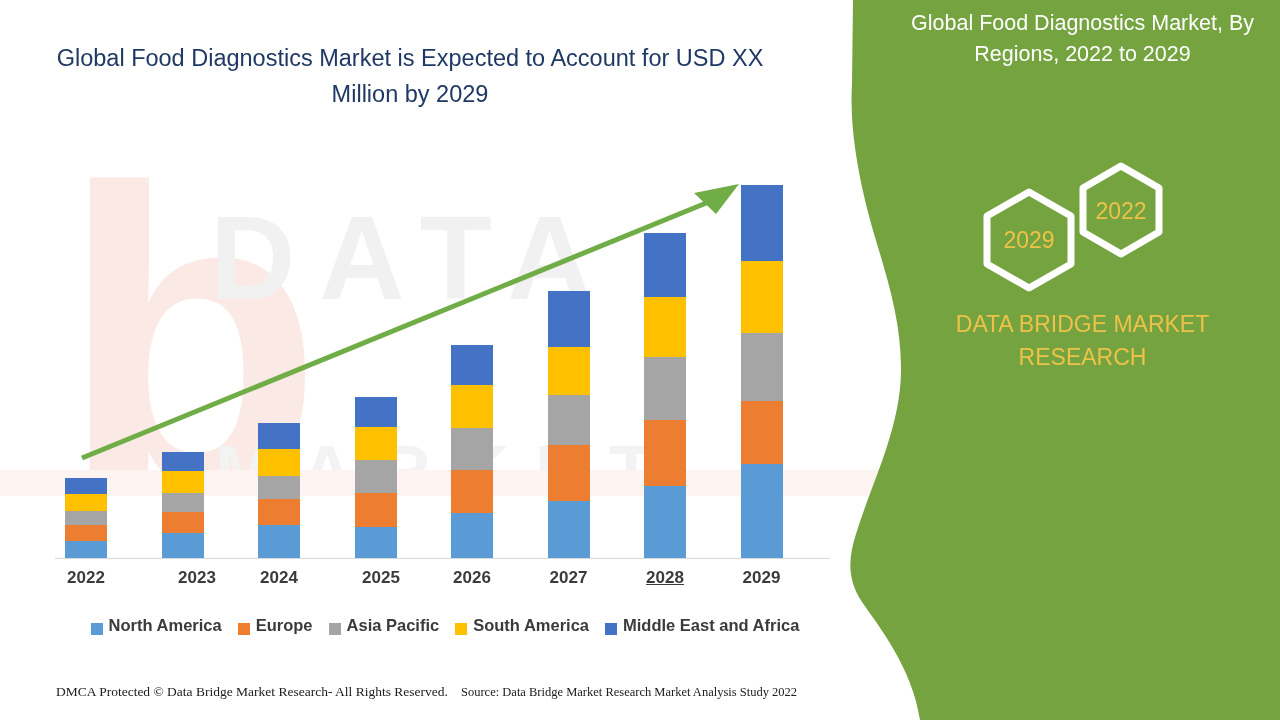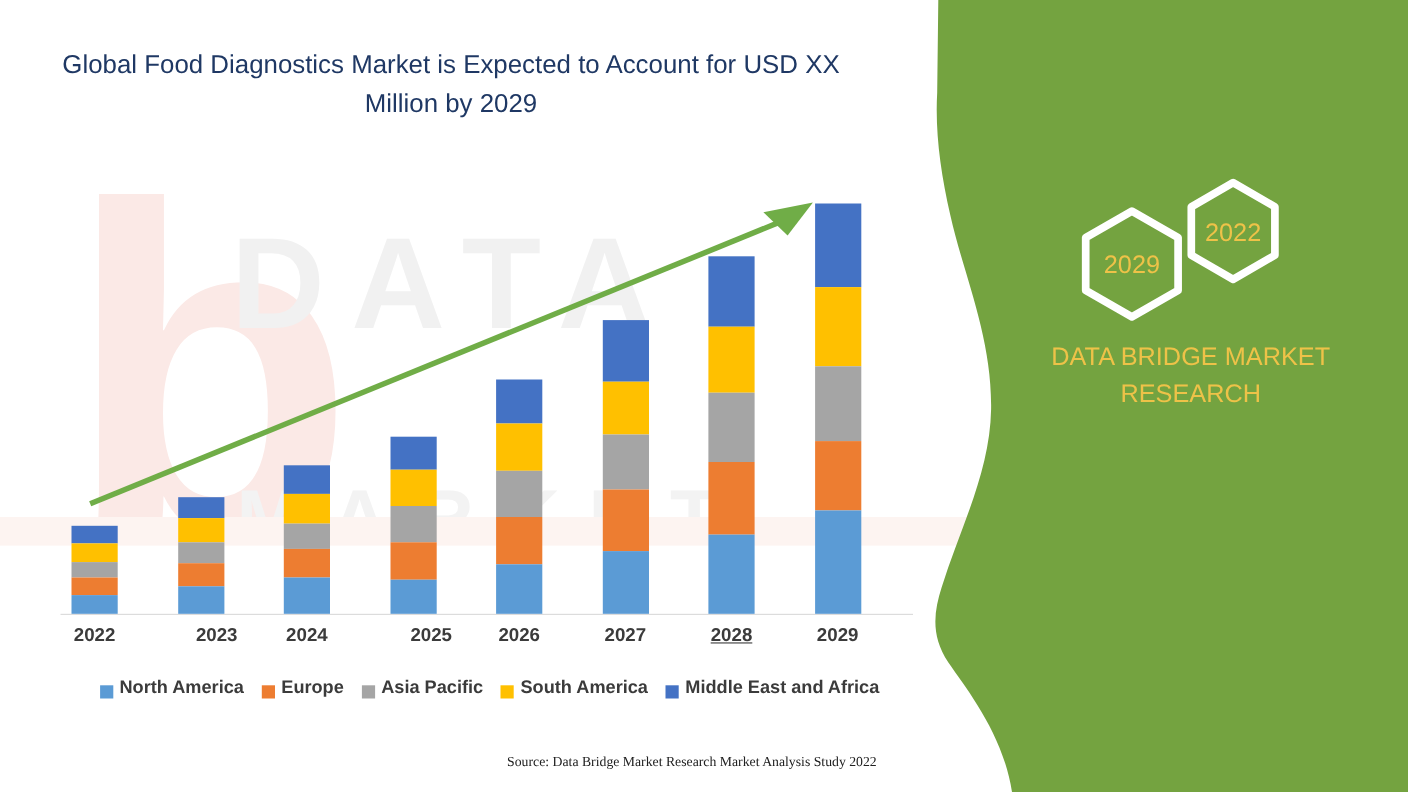--- a/index.html
+++ b/index.html
@@ -314,21 +314,21 @@
         <div class="seg" style="height: 68px; background: rgb(165, 165, 165);"></div>
         <div class="seg" style="height: 72px; background: rgb(255, 192, 0);"></div>
         <div class="seg" style="height: 76px; background: rgb(68, 114, 196);"></div>
       </div>
     </div>
 
   <div class="xlabels" id="xlabels">
       <div class="xlabel" style="left: -9px;">2022</div>
       <div class="xlabel" style="left: 102px;">2023</div>
       <div class="xlabel" style="left: 184px;">2024</div>
-      <div class="xlabel" style="left: 297px;">2025</div>
+      <div class="xlabel" style="left: 286px;">2025</div>
       <div class="xlabel" style="left: 377px;">2026</div>
       <div class="xlabel" style="left: 473.5px;">2027</div>
       <div class="xlabel" style="left: 570px; text-decoration: underline;">2028</div>
       <div class="xlabel" style="left: 666.5px;">2029</div>
     </div>
 
   <div class="legend" id="legend">
       <div class="legend-item">
         <span class="legend-swatch" style="background: rgb(91, 155, 213);"></span>
         <span>North America</span>
@@ -344,29 +344,31 @@
       <div class="legend-item">
         <span class="legend-swatch" style="background: rgb(255, 192, 0);"></span>
         <span>South America</span>
       </div>
       <div class="legend-item">
         <span class="legend-swatch" style="background: rgb(68, 114, 196);"></span>
         <span>Middle East and Africa</span>
       </div>
     </div>
 
+  <div class="footer-left">DMCA Protected © Data Bridge Market Research- All Rights Reserved.</div>
   <div class="footer-right">Source: Data Bridge Market Research Market Analysis Study 2022</div>
 
   <svg class="green-panel" viewBox="0 0 1280 720" preserveAspectRatio="none">
     <path d="M 853 0 L 1280 0 L 1280 720 L 920 720 C 912 668 880 628 862 602
              C 846 578 849 556 856 534 C 872 482 900 430 901 372
              C 902 306 876 250 864 196 C 855 156 850 120 852 84 Z" fill="#74A340"></path>
   </svg>
 
   <div class="panel-content">
+    <div class="panel-title">Global Food Diagnostics Market, By Regions, 2022 to 2029</div>
 
     <div class="hexes">
       <svg width="230" height="170" viewBox="0 0 230 170">
         <polygon points="108,58 146,36 184,58 184,102 146,124 108,102" fill="none" stroke="#ffffff" stroke-width="7" stroke-linejoin="round"></polygon>
         <polygon points="12,86 54,62 96,86 96,134 54,158 12,134" fill="none" stroke="#ffffff" stroke-width="7" stroke-linejoin="round"></polygon>
       </svg>
       <div class="hex-text" style="left:101px; top:68px;">2022</div>
       <div class="hex-text" style="left:9px; top:97px;">2029</div>
     </div>
 

